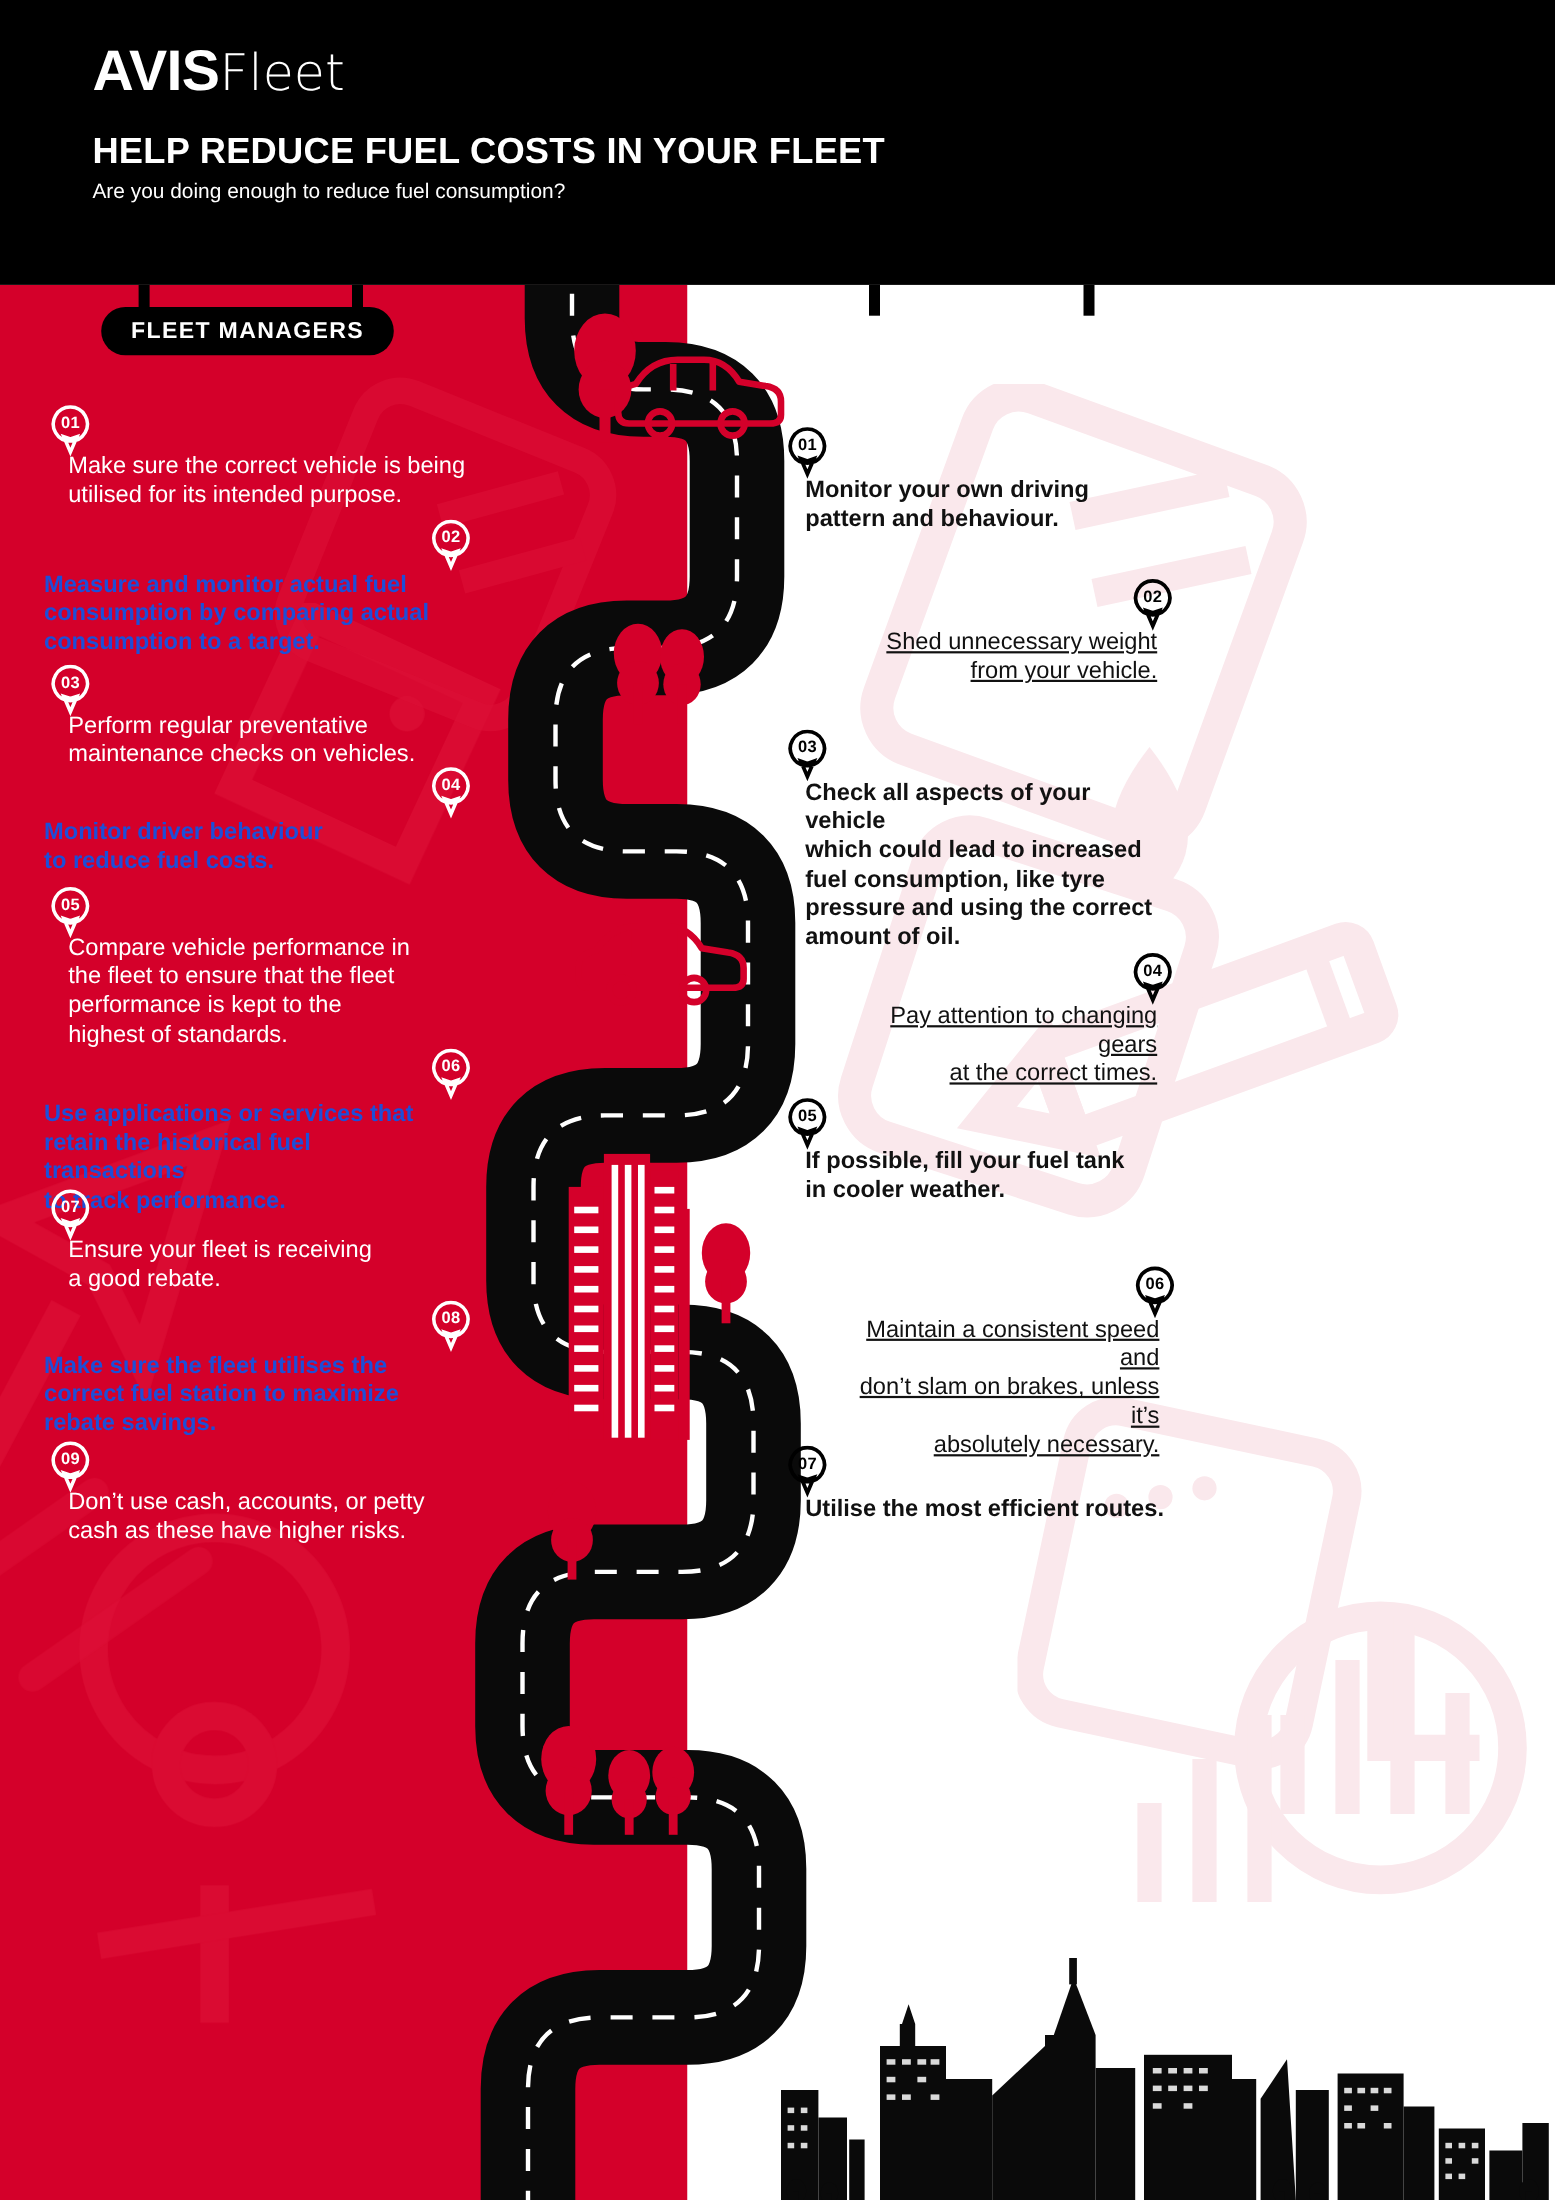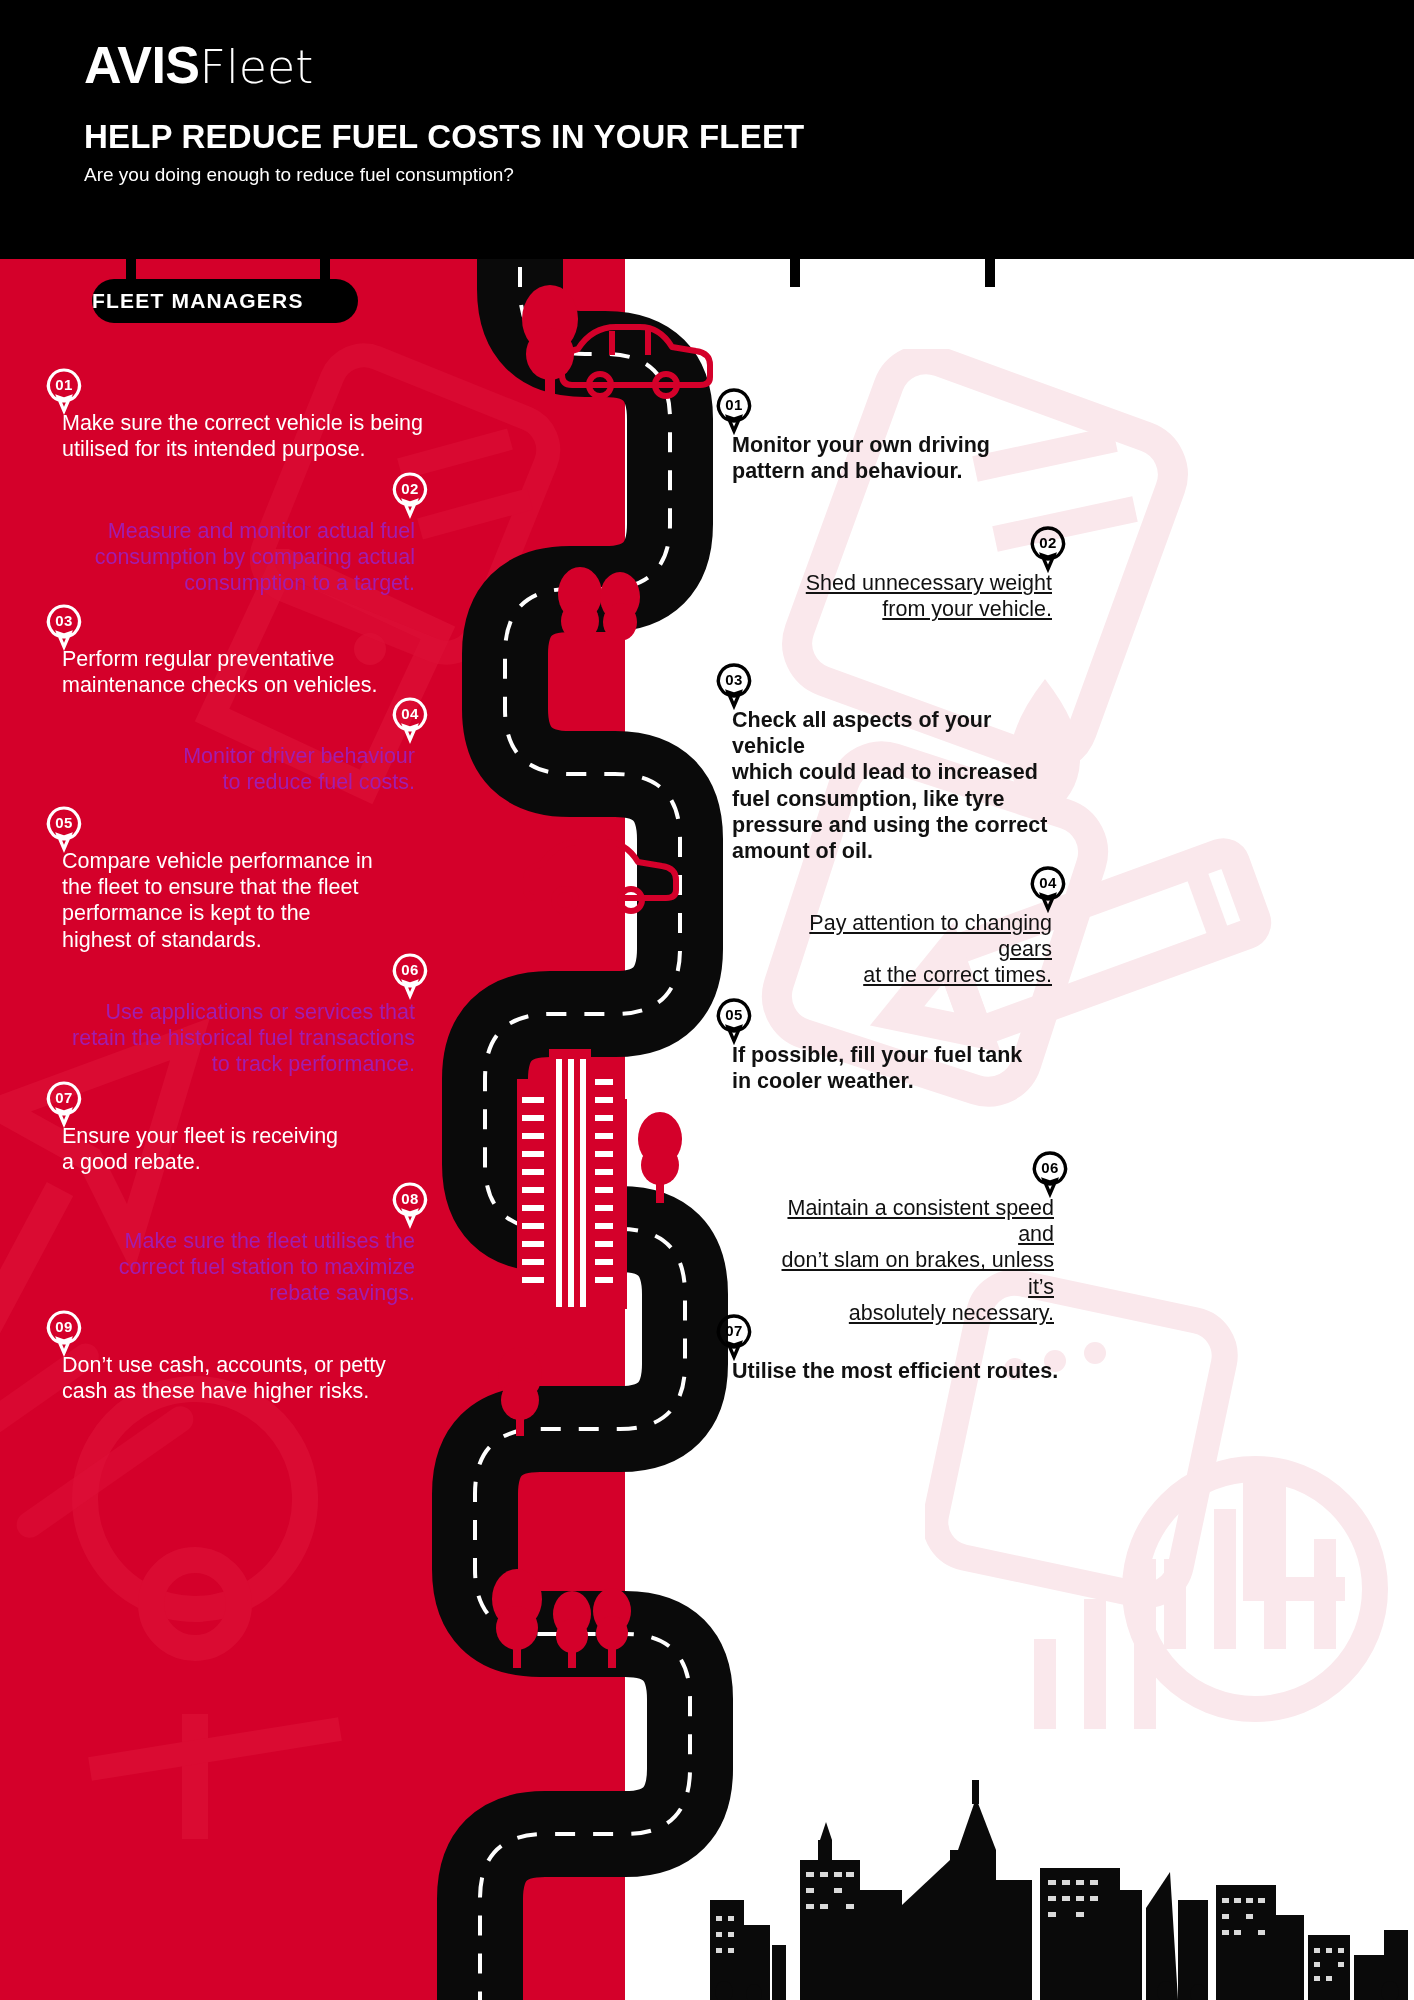--- a/index.html
+++ b/index.html
@@ -25,31 +25,31 @@
 
   
   .wm{position:absolute;pointer-events:none;}
   .wm-left{opacity:1;}
   .wm-right{opacity:1;}
 
   
   .strap{position:absolute;width:10px;background:#000000;z-index:24;}
   .tab{position:absolute;background:#000000;border-radius:30px;color:#ffffff;
        font-size:21px;font-weight:bold;letter-spacing:1.2px;display:flex;align-items:center;
-       justify-content:flex-start;z-index:25;}
+       justify-content:center;z-index:25;}
 
   
   #road{position:absolute;left:0;top:259px;width:1414px;height:1741px;z-index:10;pointer-events:none;}
 
   
   .tip{position:absolute;z-index:20;}
   .tip .txt{margin:0;white-space:pre-line;}
 
   .tip.l-odd  .txt{color:#ffffff;font-weight:400;text-align:left;font-size:21.5px;line-height:1.22;}
-  .tip.l-even .txt{color:#a21caf;font-weight:normal;text-align:right;font-size:21.5px;line-height:1.22;}
+  .tip.l-even .txt{color:#1d4ed8;font-weight:bold;text-align:left;font-size:21.5px;line-height:1.22;}
   .tip.r-odd  .txt{color:#111111;font-weight:bold;text-align:left;font-size:21.5px;line-height:1.22;}
   .tip.r-even .txt{color:#111111;font-weight:400;text-align:right;font-size:21.5px;line-height:1.22;text-decoration:underline;}
   .tip.r-odd.just .txt{text-align:justify;}
 
   
   .pin{position:absolute;width:40px;height:50px;}
   .pin svg{display:block;}
   .pin .pnum{position:absolute;left:0;top:3px;width:40px;text-align:center;
              font-size:15px;font-weight:bold;line-height:28px;letter-spacing:0.3px;}
   .pin.white .pnum{color:#ffffff;}

